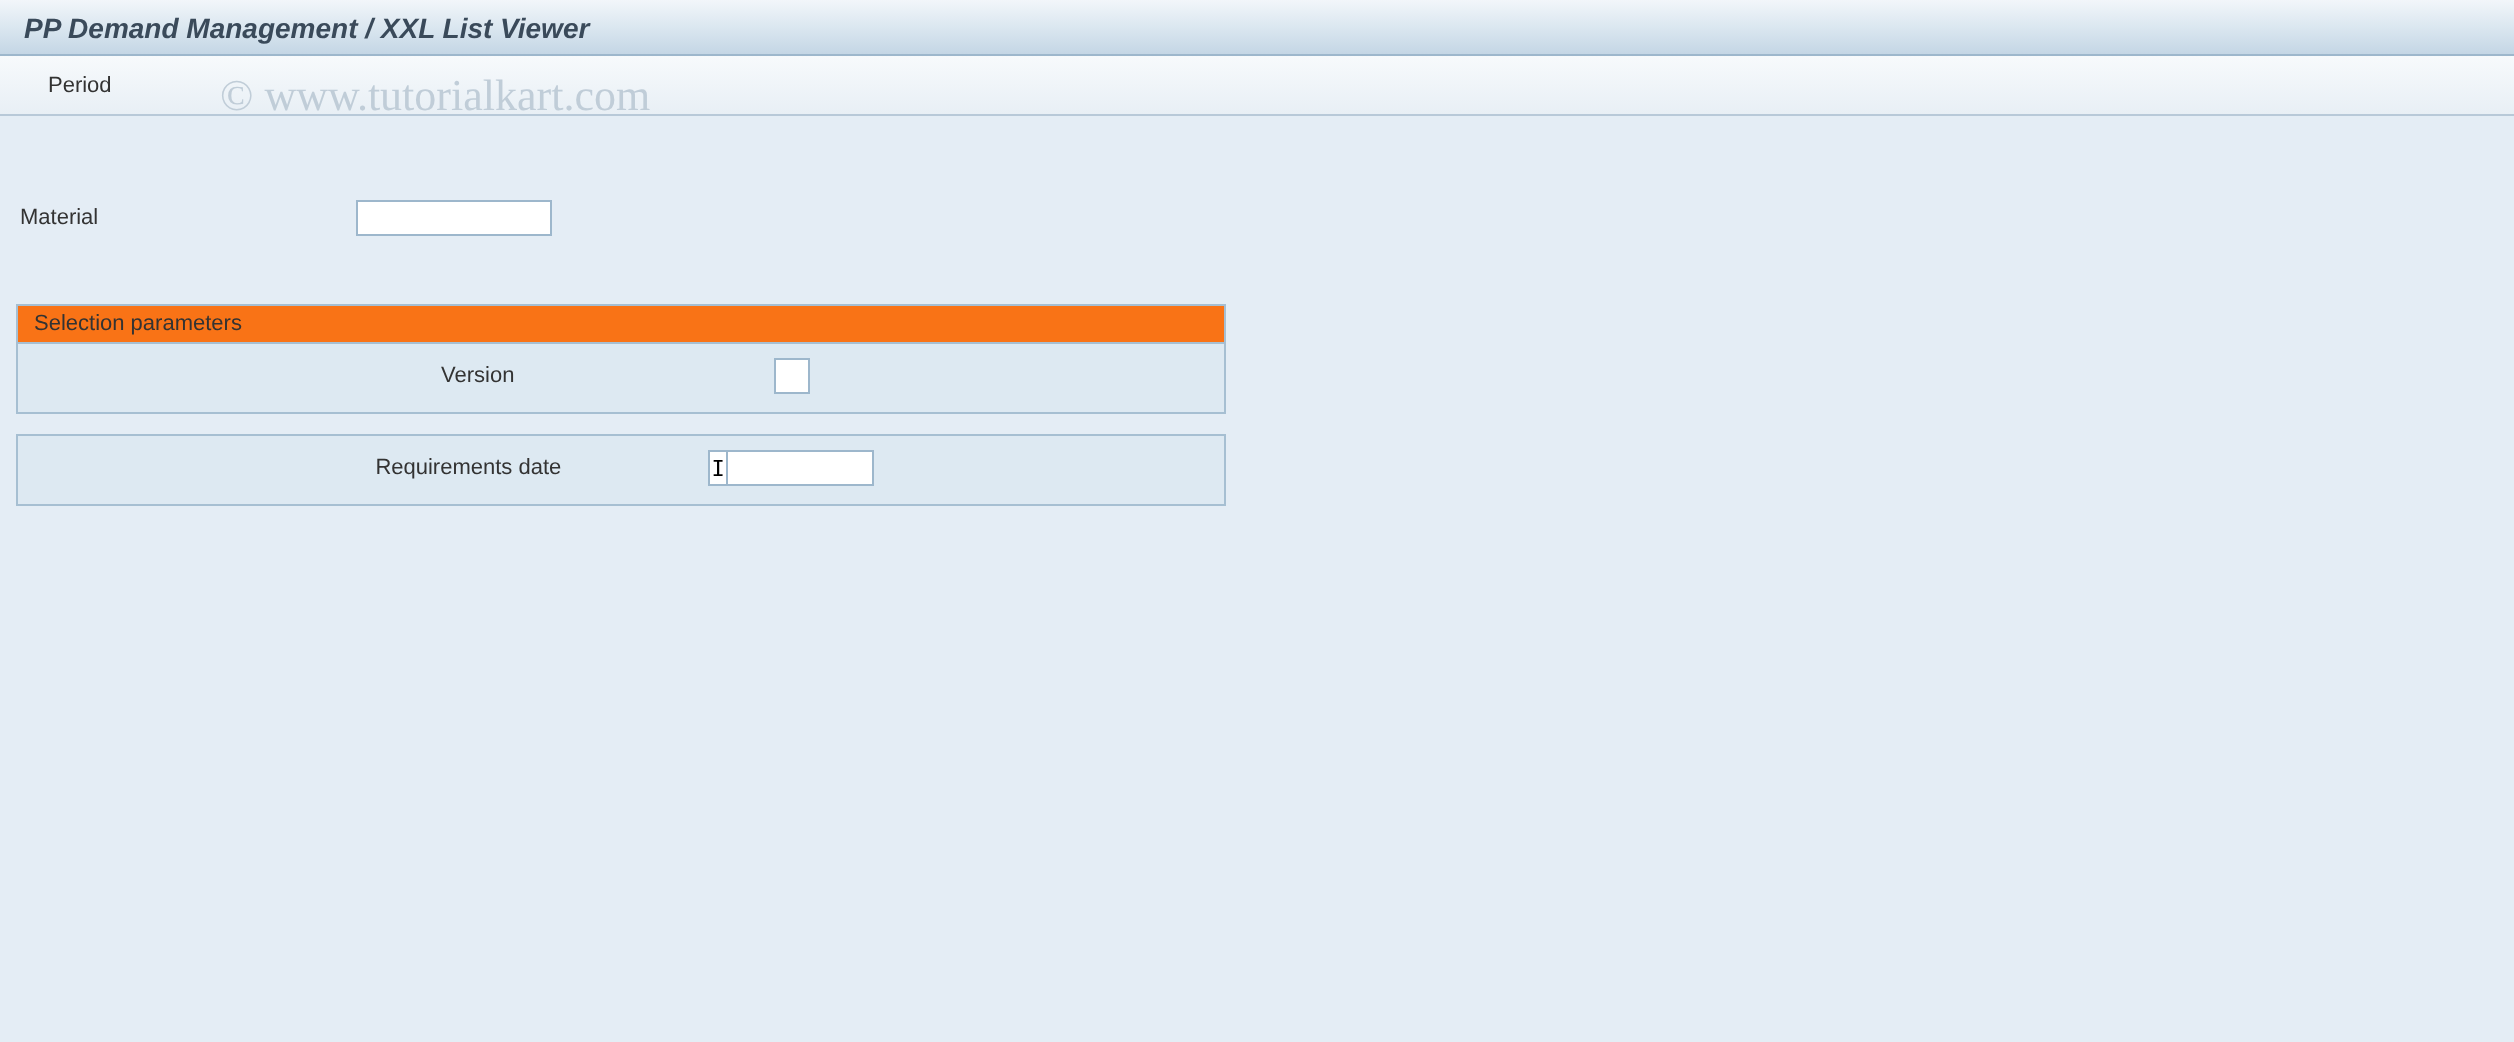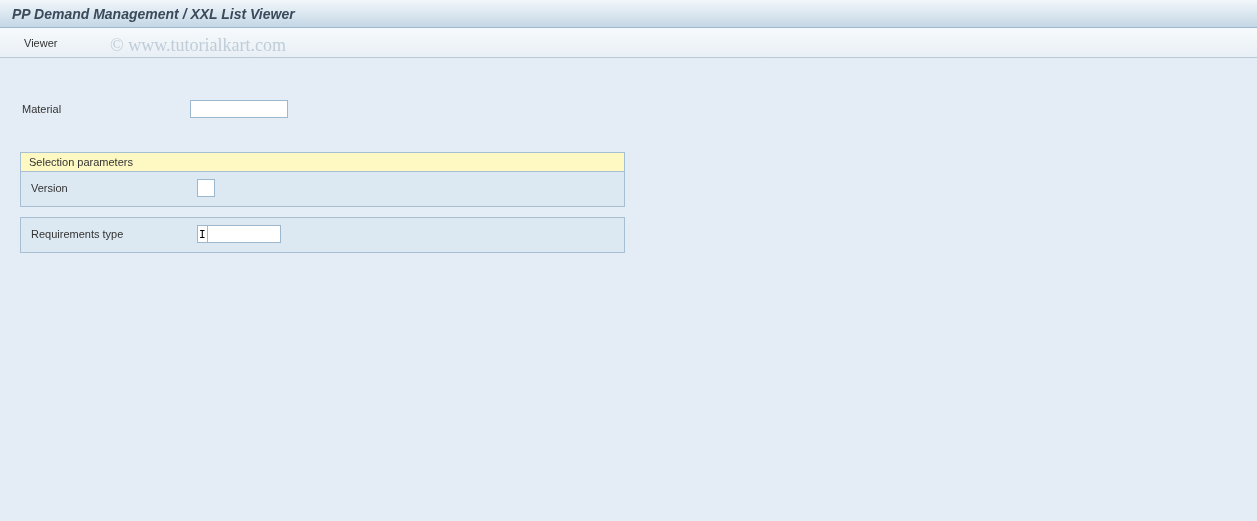--- a/index.html
+++ b/index.html
@@ -40,21 +40,21 @@
     }
     .toolbar-button {
       font-size: 11px;
       color: #333;
       padding: 4px 8px;
       cursor: pointer;
       background: transparent;
       border: none;
     }
     .content {
-      padding: 40px 12px 12px 20px;
+      padding: 40px 12px 12px 8px;
     }
     .field-row {
       display: flex;
       align-items: center;
       height: 22px;
       margin-bottom: 2px;
     }
     .field-label {
       width: 170px;
       font-size: 11px;
@@ -74,60 +74,60 @@
     .input-tiny { width: 18px; }
     .input-date { width: 73px; }
     .group-box {
       border: 1px solid #a6bfd2;
       margin-top: 32px;
       width: 605px;
       background: #dde9f2;
     }
     .group-box + .group-box { margin-top: 10px; }
     .group-header {
-      background: #fef9c3;
+      background: #f97316;
       border-bottom: 1px solid #a6bfd2;
       padding: 3px 8px;
       font-size: 11px;
       color: #333;
     }
     .group-body {
       padding: 4px 6px;
     }
     .group-body .field-row {
       border-bottom: 1px solid #c9dbe9;
       padding: 2px 0;
       height: 24px;
     }
-    .group-body .field-row:last-child { border-bottom: none; }
+    .group-body .field-row:last-child { border-bottom: none; justify-content: center; }
     .group-body .field-label { width: 170px; padding-left: 4px;}
     .cursor-box {
       display:inline-flex;
       align-items:center;
     }
     .watermark {
       position: absolute;
       top: 35px;
       left: 110px;
-      font-size: 18px;
+      font-size: 22px;
       color: #c0cdd8;
       font-family: Georgia, serif;
       pointer-events: none;
       z-index: 5;
     }
   </style>
 </head>
 <body>
 
 <div class="title-bar">
   <span class="title-text">PP Demand Management / XXL List Viewer</span>
 </div>
 
 <div class="toolbar">
-  <button class="toolbar-button">Viewer</button>
+  <button class="toolbar-button">Period</button>
 </div>
 
 <div class="watermark">© www.tutorialkart.com</div>
 
 <div class="content">
 
   <div class="field-row">
     <span class="field-label">Material</span>
     <input class="field-input input-material" value="" style="">
   </div>
@@ -138,21 +138,21 @@
       <div class="field-row">
         <span class="field-label">Version</span>
         <input class="field-input input-tiny" value="" style="">
       </div>
     </div>
   </div>
 
   <div class="group-box">
     <div class="group-body">
       <div class="field-row">
-        <span class="field-label">Requirements type</span>
+        <span class="field-label">Requirements date</span>
         <span class="cursor-box">
           <span style="font-family:monospace;border-right:1px solid #9db7cc;padding:0 1px;height:18px;display:inline-flex;align-items:center;background:#fff;border-top:1px solid #9db7cc;border-left:1px solid #9db7cc;border-bottom:1px solid #9db7cc;">I</span>
           <input class="field-input input-date" style="border-left: none;" value="">
         </span>
       </div>
     </div>
   </div>
 
 </div>
 

